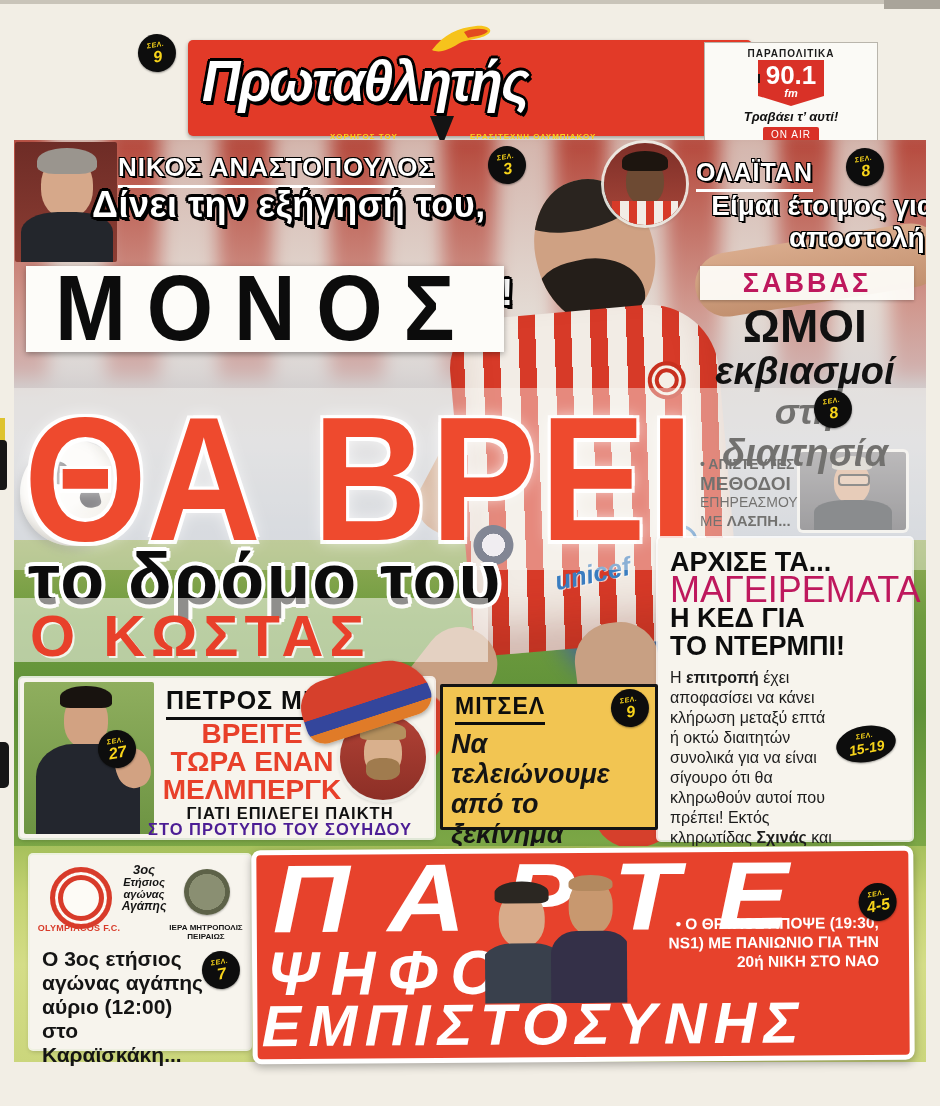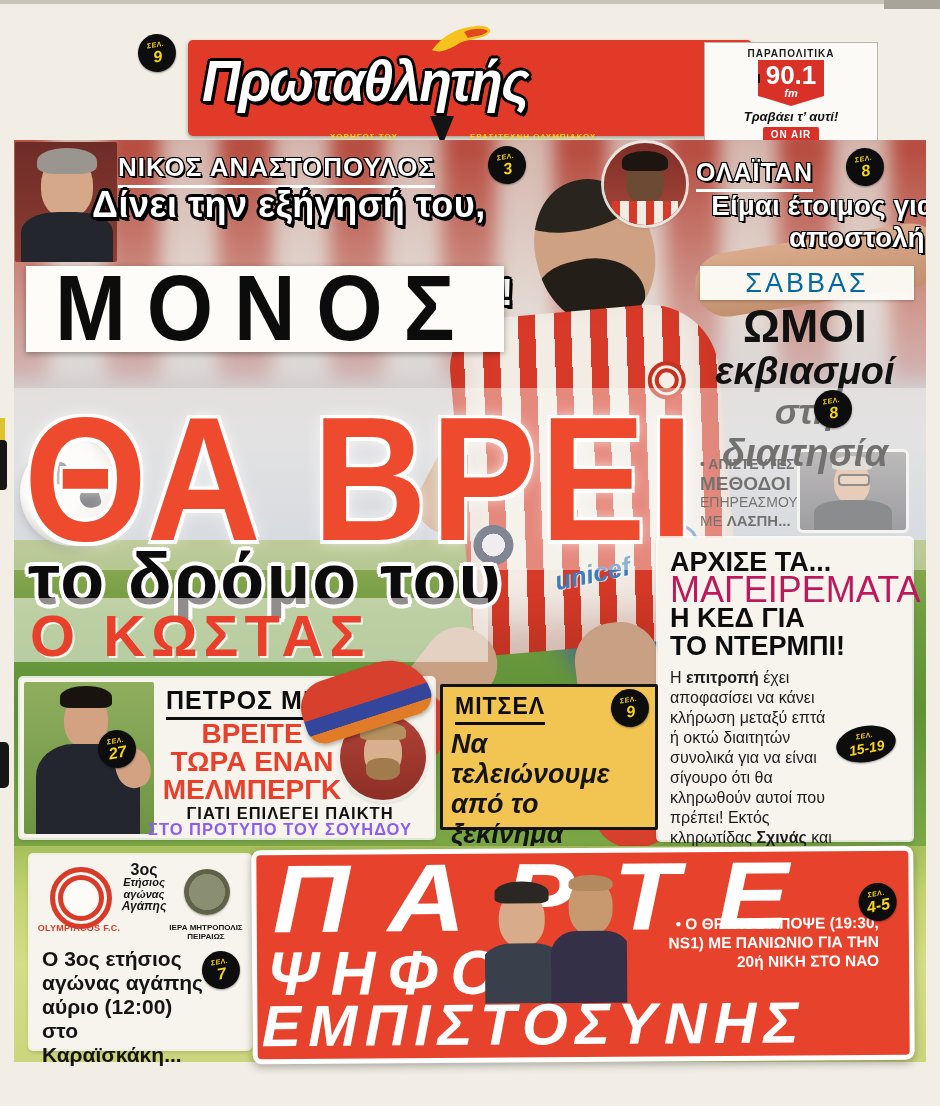--- a/index.html
+++ b/index.html
@@ -38,21 +38,21 @@
   
   .radio{background:#fbfaf6;border:1px solid #b9b5ac;display:flex;flex-direction:column;align-items:center;padding-top:5px;}
   .radio-brand{font-size:10px;font-weight:900;color:#1a1a1a;letter-spacing:1px;}
   .radio-shield{width:66px;height:48px;background:#d93127;color:#fff;margin-top:1px;position:relative;
                 clip-path:polygon(0 0,100% 0,100% 78%,50% 100%,0 78%);
                 display:flex;flex-direction:column;align-items:center;}
   .radio-freq{font-size:26px;font-weight:900;line-height:26px;margin-top:2px;}
   .radio-fm{font-size:11px;font-style:italic;font-weight:700;line-height:10px;}
   .radio-tag{position:absolute;left:-14px;top:14px;width:16px;height:9px;background:#111;}
   .radio-slogan{font-size:13px;font-weight:900;font-style:italic;color:#111;margin-top:3px;}
-  .radio-onair{margin-top:3px;background:#d93127;color:#fff;font-size:10px;font-weight:700;
+  .radio-onair{margin-top:3px;background:#d93127;color:#fff;font-size:10px;font-weight:400;
                letter-spacing:1px;padding:2px 8px;border-radius:2px;}
 
   
   .photo-wrap{left:14px;top:140px;width:912px;height:706px;overflow:hidden;background:#c9b9ae;}
 
   
   .whitebox{background:#f7f4ed;border-radius:3px;box-shadow:0 0 0 2px rgba(255,255,255,.8),0 2px 5px rgba(0,0,0,.25);}
   .yellowbox{background:#f2c552;border:3px solid #141414;border-radius:2px;}
 
   .circle-photo{border-radius:50%;overflow:hidden;box-shadow:0 0 0 3px rgba(240,238,232,.9),0 2px 4px rgba(0,0,0,.3);}
@@ -182,21 +182,21 @@
     </div>
     <div class="abs ob-s" style="left:630px;top:50px;width:290px;text-align:right;font-size:28px;font-weight:900;color:#fff;">Είμαι έτοιμος για</div>
     <div class="abs ob-s" style="left:630px;top:82px;width:290px;text-align:right;font-size:28px;font-weight:900;color:#fff;">αποστολή!</div>
 
     <div class="abs" style="left:12px;top:126px;width:478px;height:86px;background:#fdfcf9;box-shadow:0 2px 6px rgba(0,0,0,.35);
                 display:flex;align-items:center;justify-content:center;">
       <span style="font-size:82px;font-weight:900;color:#0c0c0c;letter-spacing:20px;transform:scale(1.04,1.12);white-space:nowrap;">ΜΟΝΟΣ</span>
     </div>
 
     <div class="abs" style="left:686px;top:126px;width:214px;height:34px;background:rgba(253,252,248,.95);display:flex;align-items:center;justify-content:center;box-shadow:0 1px 3px rgba(0,0,0,.25);">
-      <span style="font-size:27px;font-weight:400;color:#0369a1;letter-spacing:3px;">ΣΑΒΒΑΣ</span>
+      <span style="font-size:27px;font-weight:700;color:#be185d;letter-spacing:3px;">ΣΑΒΒΑΣ</span>
     </div>
     <div class="abs" style="left:672px;top:162px;width:238px;text-align:center;color:#111;font-weight:900;font-style:italic;">
       <div style="font-size:46px;line-height:48px;font-style:normal;">ΩΜΟΙ</div>
       <div style="font-size:38px;line-height:42px;">εκβιασμοί</div>
       <div style="font-size:36px;line-height:40px;">στη</div>
       <div style="font-size:38px;line-height:42px;">διαιτησία</div>
     </div>
     <div class="badge abs" style="left:800px;top:250px;">
       <span class="bl">ΣΕΛ.</span>
       <span class="bn">8</span>
@@ -258,21 +258,21 @@
         <div style="font-size:28px;line-height:28px;">ΒΡΕΙΤΕ</div>
         <div style="font-size:28px;line-height:28px;">ΤΩΡΑ ΕΝΑΝ</div>
         <div style="font-size:28px;line-height:28px;">ΜΕΛΜΠΕΡΓΚ</div>
       </div>
       <div class="abs circle-photo" style="left:320px;top:36px;width:86px;height:86px;background:linear-gradient(180deg,#b24236,#8c2f26);">
         <div class="abs" style="left:24px;top:16px;width:38px;height:46px;background:#d9b08d;border-radius:46%;"></div>
         <div class="abs" style="left:20px;top:8px;width:46px;height:18px;background:#b4905e;border-radius:50% 50% 20% 20%;"></div>
         <div class="abs" style="left:26px;top:44px;width:34px;height:22px;background:#a07b4e;border-radius:40%;"></div>
       </div>
       <div class="abs" style="left:120px;top:126px;width:300px;text-align:center;font-size:16.5px;font-weight:900;color:#101010;letter-spacing:1px;">ΓΙΑΤΙ ΕΠΙΛΕΓΕΙ ΠΑΙΚΤΗ</div>
-      <div class="abs" style="left:100px;top:142px;width:320px;text-align:center;font-size:16.5px;font-weight:900;color:#8b5cf6;letter-spacing:1px;">ΣΤΟ ΠΡΟΤΥΠΟ ΤΟΥ ΣΟΥΗΔΟΥ</div>
+      <div class="abs" style="left:100px;top:142px;width:320px;text-align:center;font-size:16.5px;font-weight:900;color:#4c1d95;letter-spacing:1px;">ΣΤΟ ΠΡΟΤΥΠΟ ΤΟΥ ΣΟΥΗΔΟΥ</div>
     </div>
 
     <div class="abs" style="left:286px;top:528px;width:130px;height:62px;z-index:9;transform:rotate(-18deg);
                 background:linear-gradient(180deg,#d6402c 0 55%,#34469c 56% 80%,#e07b28 81% 100%);border-radius:30px 46px 20px 20px;
                 box-shadow:0 2px 4px rgba(0,0,0,.3);"></div>
 
     <div class="abs yellowbox" style="left:426px;top:544px;width:218px;height:146px;z-index:10;padding:6px 8px;box-sizing:border-box;">
       <span class="kicker" style="color:#0d0d0d;font-size:23px;margin-left:4px;">ΜΙΤΣΕΛ</span>
       <div class="badge abs" style="left:168px;top:2px;">
         <span class="bl">ΣΕΛ.</span>
@@ -284,21 +284,21 @@
     </div>
   </div>
 
   <div class="abs bottom-strip">
 
     <div class="abs whitebox" style="left:16px;top:9px;width:220px;height:194px;">
       <div class="abs" style="left:20px;top:12px;width:52px;height:52px;border-radius:50%;border:5px solid #d83b2a;background:#fdfbf6;
                   box-shadow:inset 0 0 0 3px #fdfbf6,inset 0 0 0 8px #d83b2a;">
       </div>
       <div class="abs" style="left:82px;top:8px;width:64px;height:60px;text-align:center;color:#141414;">
-        <div style="font-size:16px;font-weight:900;line-height:13px;">3ος</div>
+        <div style="font-size:13px;font-weight:900;font-style:italic;line-height:13px;">3ος</div>
         <div style="font-size:11px;font-style:italic;font-weight:700;line-height:12px;">Ετήσιος</div>
         <div style="font-size:11px;font-style:italic;font-weight:700;line-height:12px;">αγώνας</div>
         <div style="font-size:12px;font-style:italic;font-weight:900;line-height:13px;">Αγάπης</div>
       </div>
       <div class="abs" style="left:154px;top:14px;width:46px;height:46px;border-radius:50%;
                   background:radial-gradient(circle,#8a8f72 0 55%,#5d6248 56% 100%);box-shadow:0 1px 2px rgba(0,0,0,.3);"></div>
       <div class="abs" style="left:6px;top:68px;width:86px;text-align:center;font-size:9px;font-weight:800;color:#d83b2a;letter-spacing:.3px;">OLYMPIACOS F.C.</div>
       <div class="abs" style="left:134px;top:68px;width:84px;text-align:center;font-size:8px;font-weight:800;color:#141414;line-height:9px;">
         <div>ΙΕΡΑ ΜΗΤΡΟΠΟΛΙΣ</div>
         <div>ΠΕΙΡΑΙΩΣ</div>

